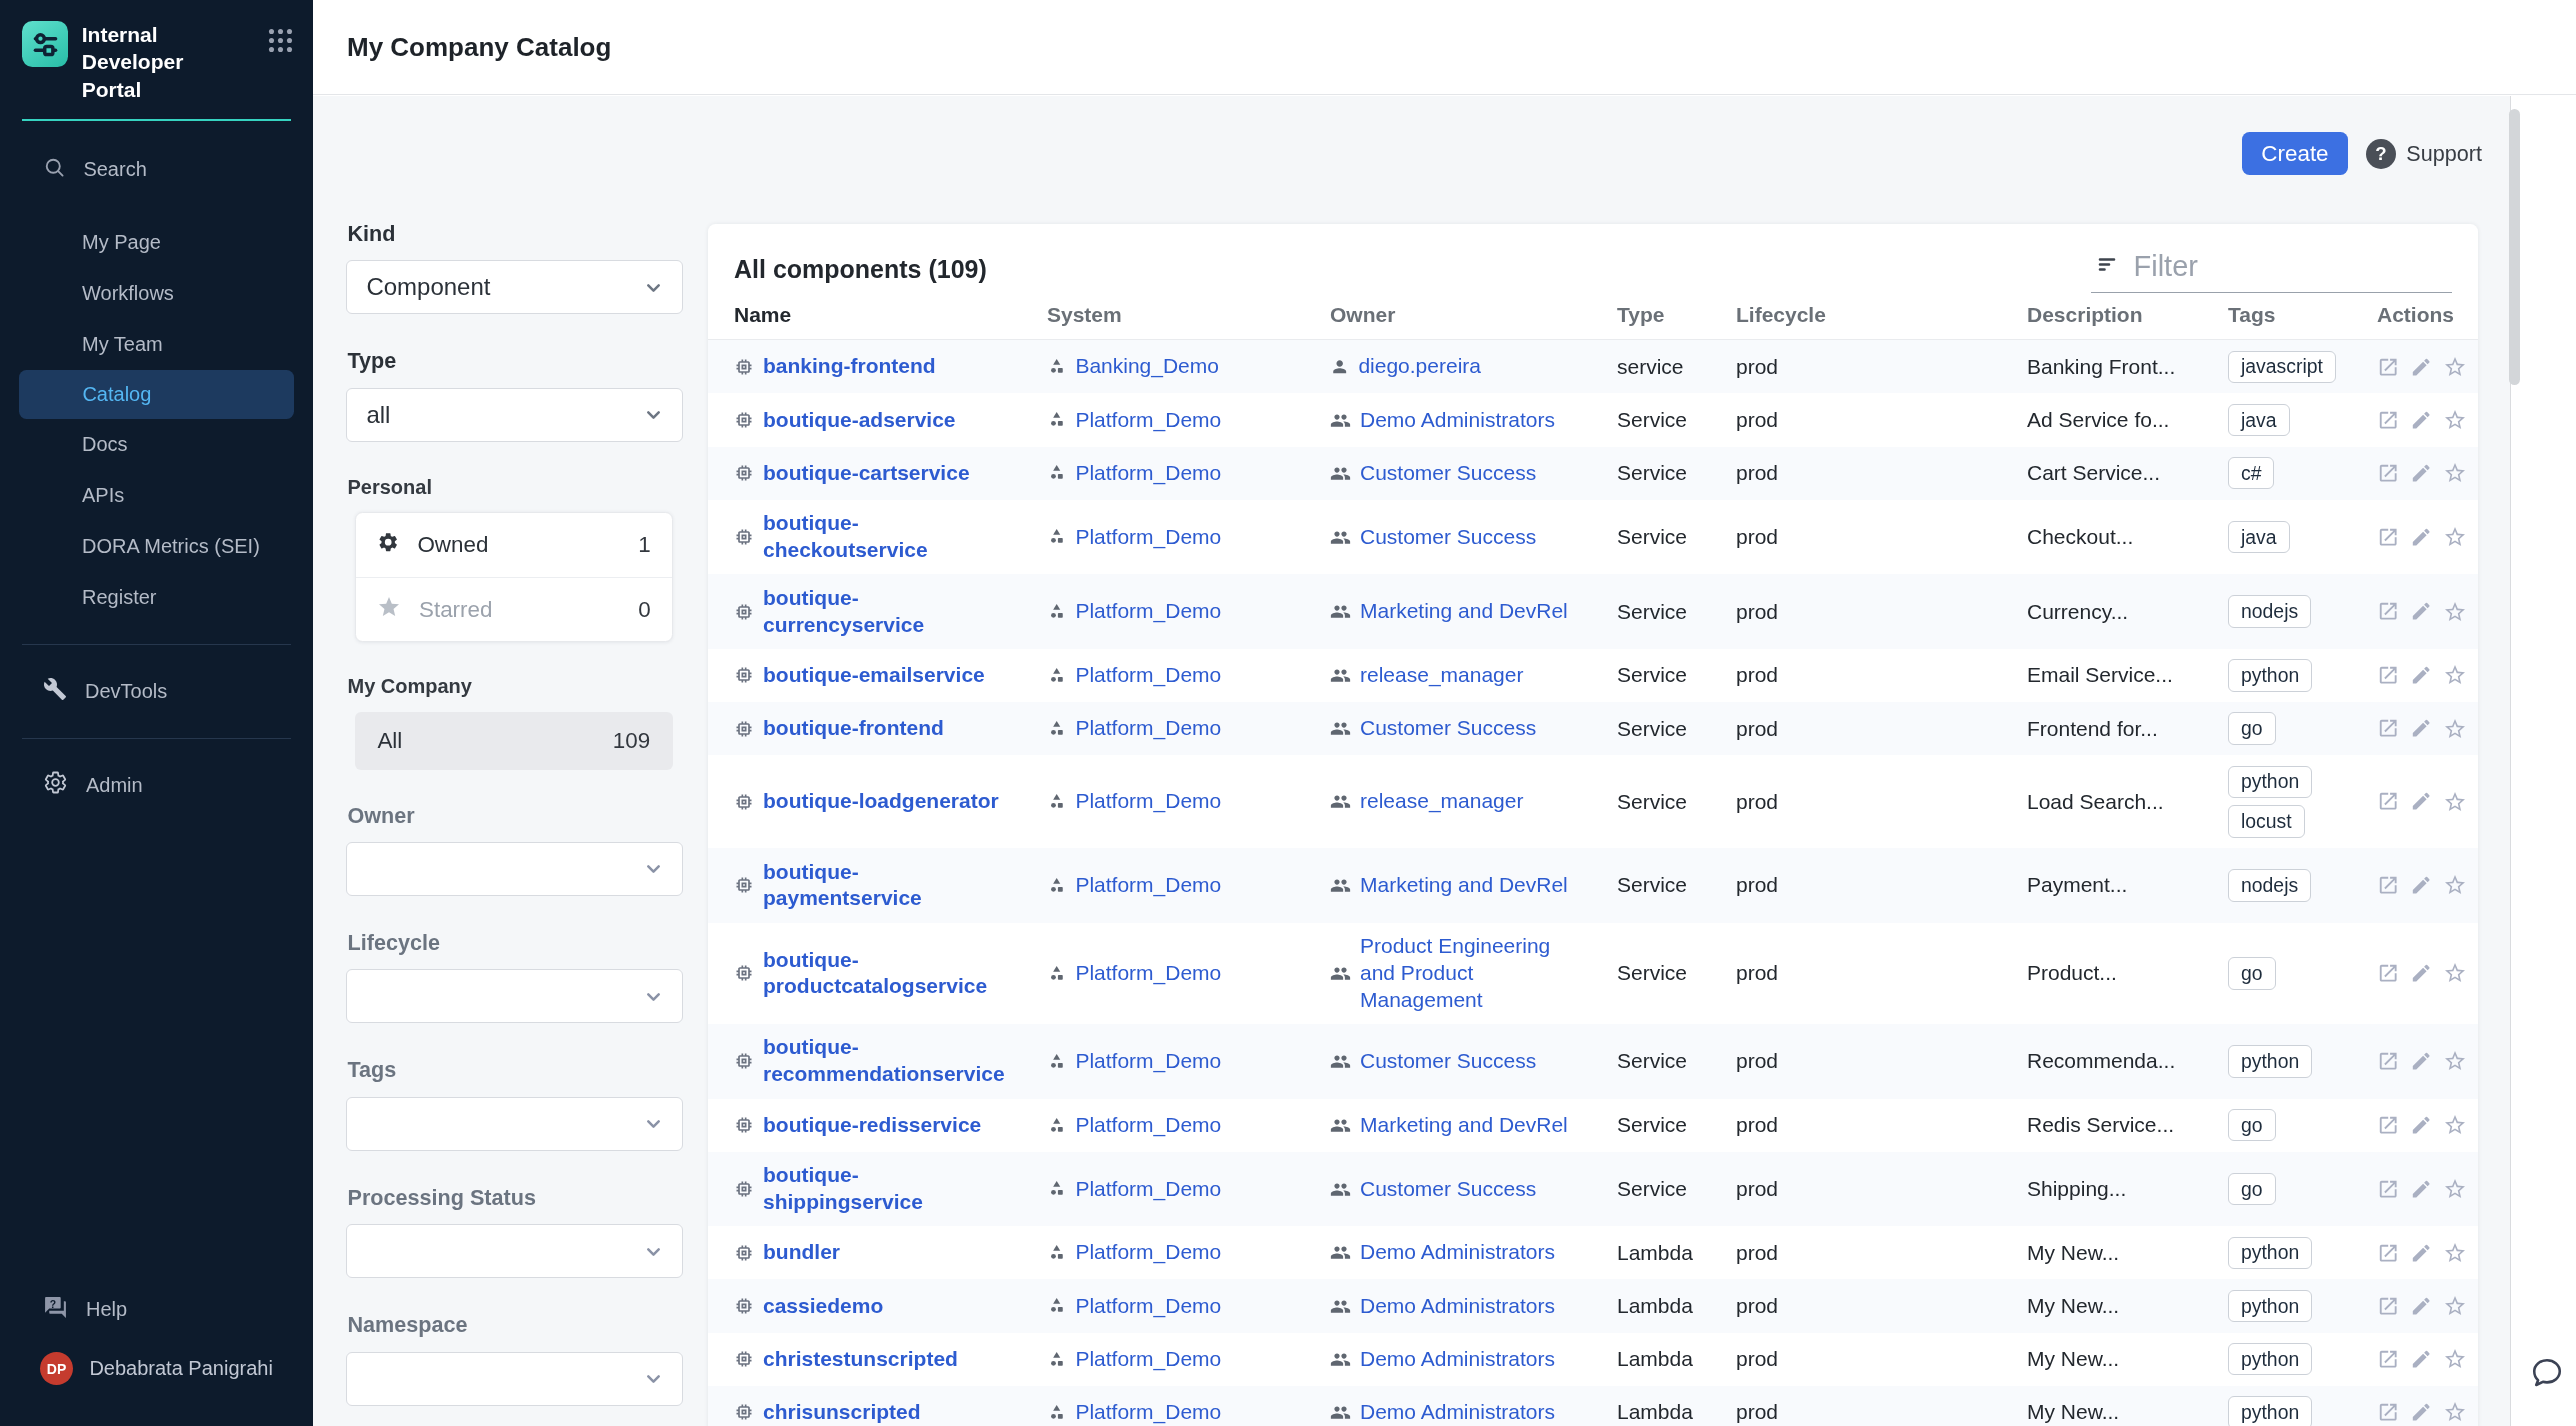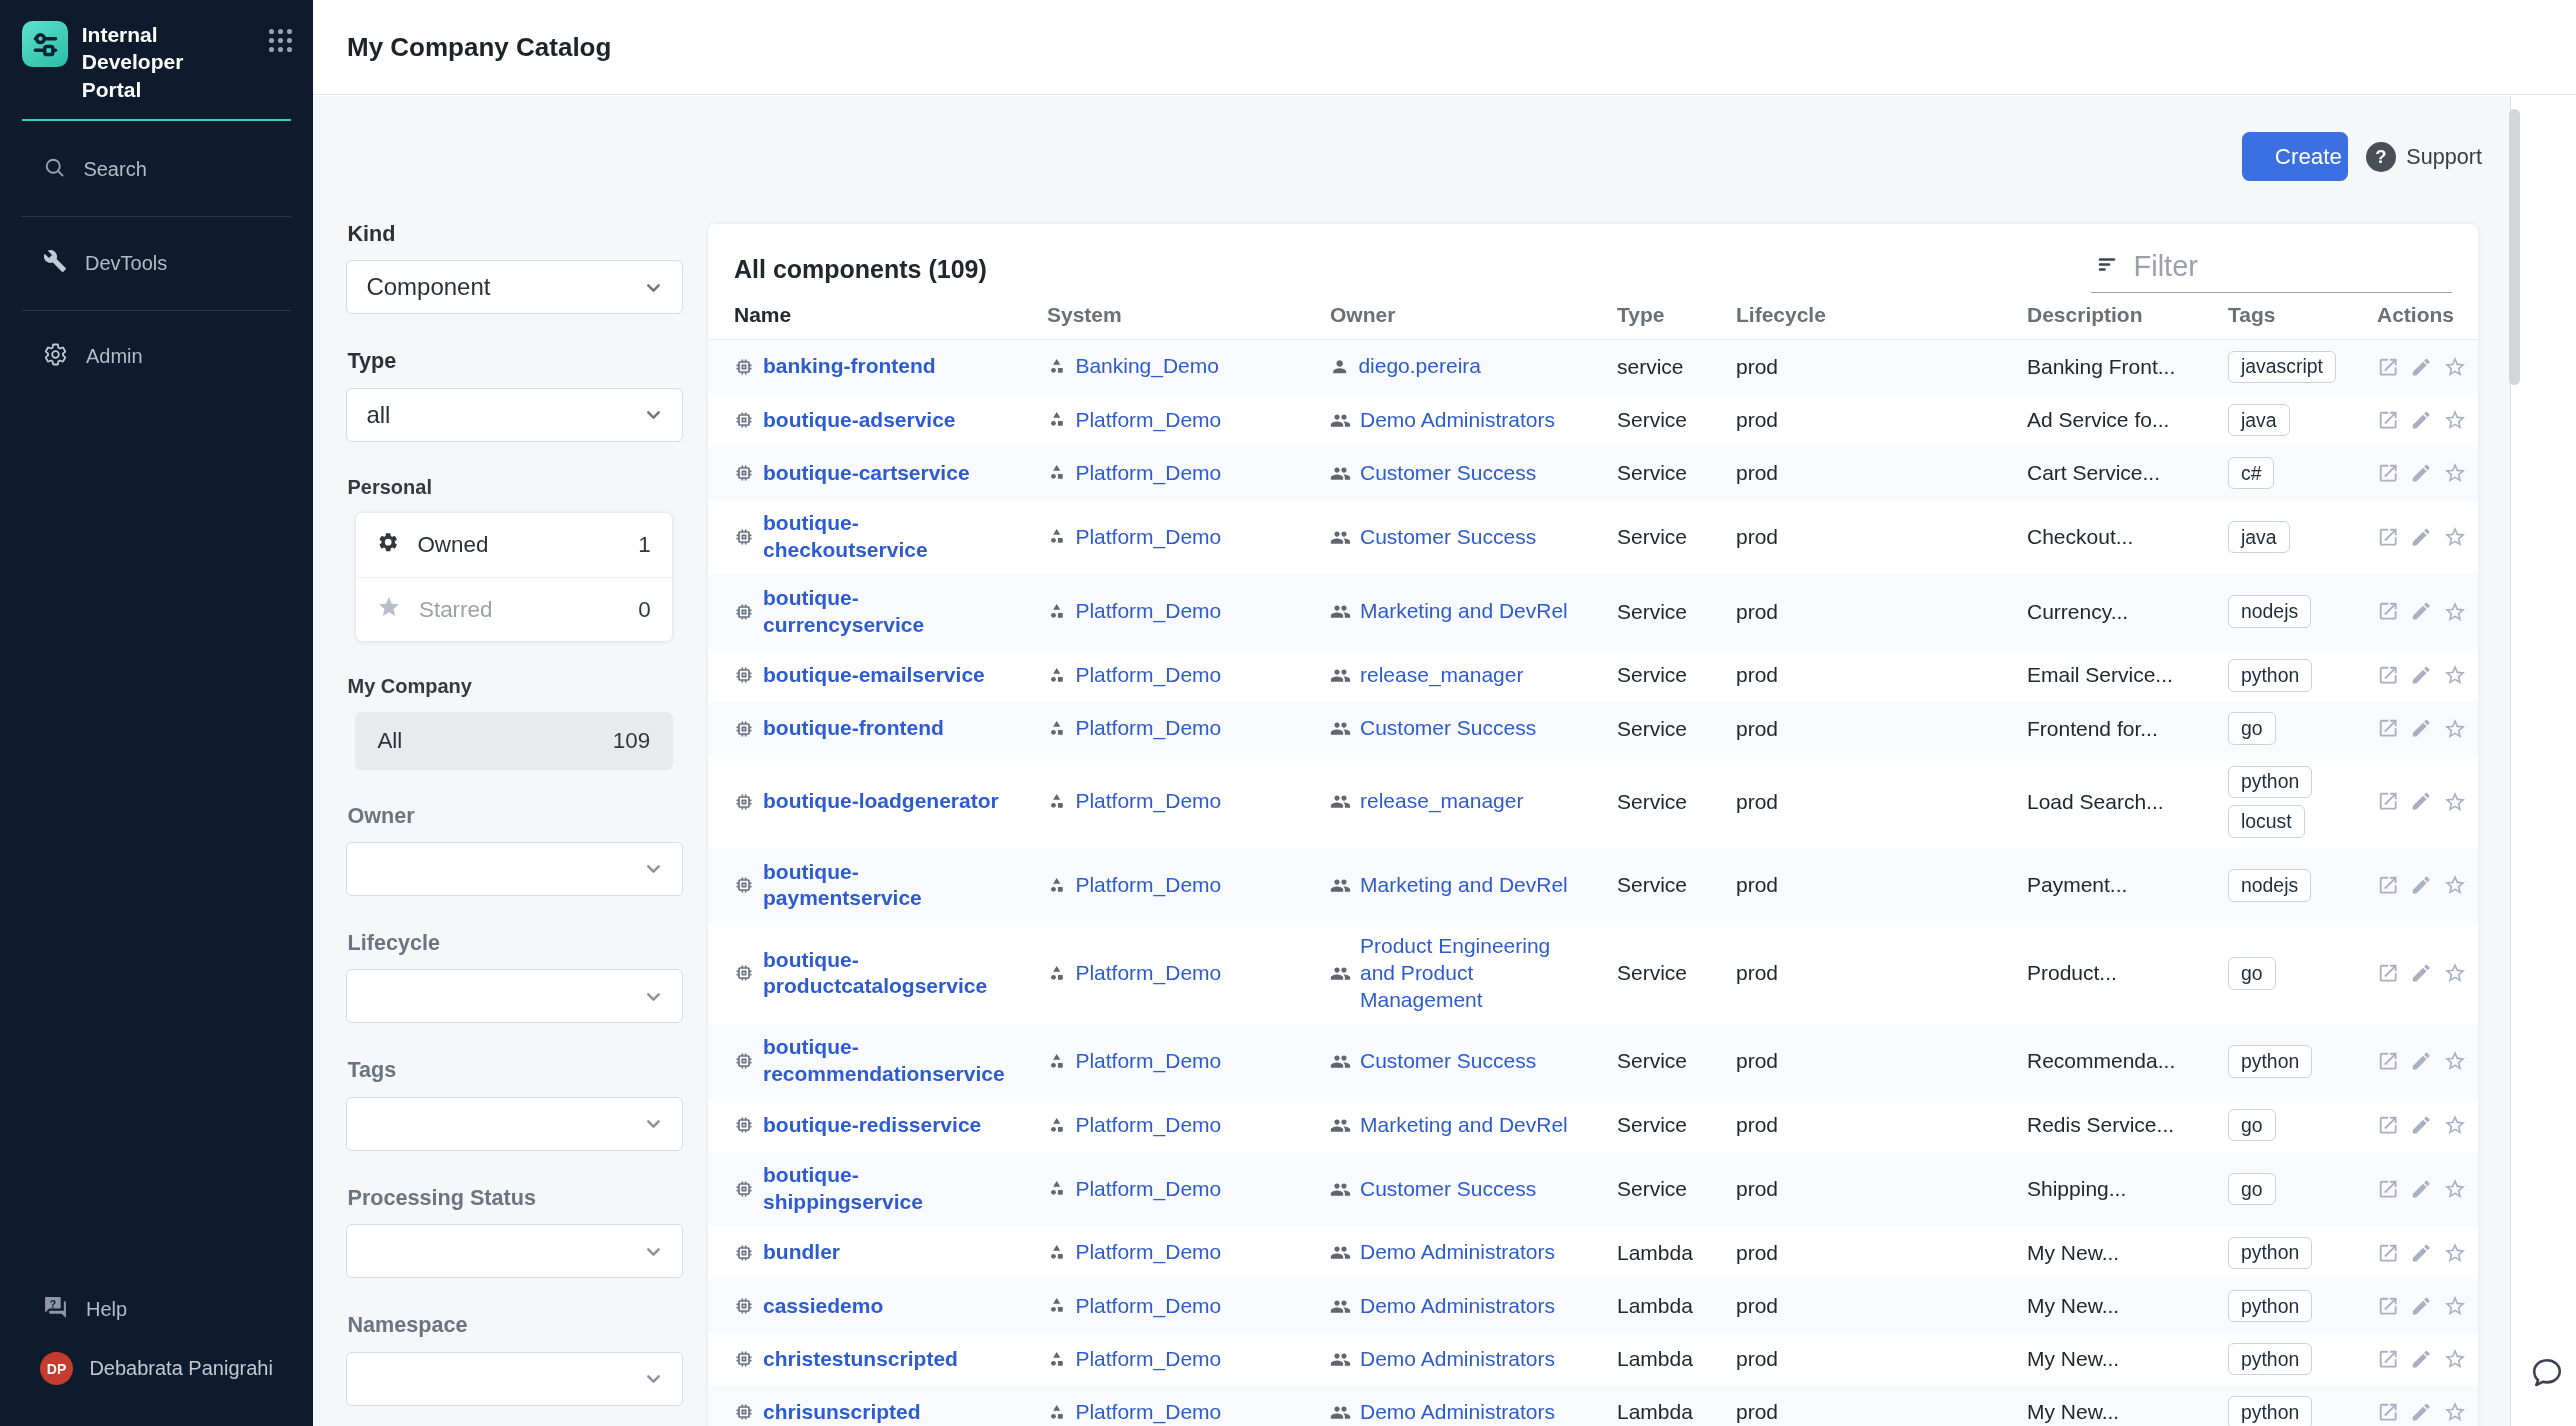--- a/index.html
+++ b/index.html
@@ -24,21 +24,21 @@
   .avatar{width:33px;height:33px;border-radius:50%;background:var(--avatar-red,#c53b2e);color:#fff;font-size:14px;font-weight:700;display:flex;align-items:center;justify-content:center;flex:none;}
   .user-name{color:#c2c8d4;font-size:20px;}
 
   
   .topbar{position:absolute;left:313px;top:0;width:2263px;height:95px;background:#fff;border-bottom:0.7px solid #e4e6e9;display:flex;align-items:center;padding-left:34px;}
   .page-title{font-size:26px;font-weight:700;color:#1e2329;}
 
   
   .content{position:absolute;left:313px;top:96px;width:2197px;height:1330px;background:#f5f7f9;overflow:hidden;}
   .toolbar{position:absolute;top:36px;right:28px;display:flex;align-items:center;gap:18px;}
-  .btn-create{width:106px;height:49px;border:none;border-radius:7.5px;background:var(--create-blue,#3c70e2);color:#fff;font-size:22.4px;font-family:inherit;cursor:pointer;text-align:right;}
+  .btn-create{width:106px;height:43px;border:none;border-radius:7.5px;background:var(--create-blue,#3c70e2);color:#fff;font-size:22.4px;font-family:inherit;cursor:pointer;}
   .support{display:flex;align-items:center;gap:10.4px;cursor:pointer;}
   .qcircle{width:30px;height:30px;border-radius:50%;background:#4a4f57;color:#fff;font-size:18.6px;font-weight:700;display:flex;align-items:center;justify-content:center;}
   .support-label{font-size:21.6px;color:#383d44;}
 
   
   .filters{position:absolute;left:33px;top:125px;width:337px;}
   .f-group{margin-bottom:34px;}
   .f-label{font-size:21.6px;font-weight:700;color:#2b3138;margin:0 0 13.4px 1.5px;}
   .f-label.gray{color:#6b7480;}
   .select{height:54px;background:#fff;border:1.5px solid #d8dbe0;border-radius:6px;display:flex;align-items:center;justify-content:space-between;padding:0 16.4px 0 19.4px;font-size:24px;color:#2b3138;cursor:pointer;}
@@ -115,20 +115,30 @@
     <div class="nav-item icon-item" style="margin-top:22.4px;text-align:center;">
       <span>
         <svg width="22.4" height="22.4" viewBox="0 0 24 24" fill="none" stroke="#99a1b0" stroke-width="2">
           <circle cx="11" cy="11" r="7"></circle>
             <path d="M16.5 16.5L21 21" stroke-linecap="round"></path>
         </svg>
       </span>
       <span>Search</span>
     </div>
 
+    <nav class="nav" id="nav-items">
+        <div class="nav-item">My Page</div>
+        <div class="nav-item">Workflows</div>
+        <div class="nav-item">My Team</div>
+        <div class="nav-item selected">Catalog</div>
+        <div class="nav-item">Docs</div>
+        <div class="nav-item">APIs</div>
+        <div class="nav-item">DORA Metrics (SEI)</div>
+        <div class="nav-item">Register</div>
+      </nav>
 
     <div class="side-divider"></div>
 
     <div class="nav-item icon-item">
       <span>
         <svg width="24" height="24" viewBox="0 0 24 24" fill="#c2c8d4">
           <path d="M22.7 19l-9.1-9.1c.9-2.3.4-5-1.5-6.9-2-2-5-2.4-7.4-1.3L9 6 6 9 1.6 4.7C.4 7.1.9 10.1 2.9 12.1c1.9 1.9 4.6 2.4 6.9 1.5l9.1 9.1c.4.4 1 .4 1.4 0l2.3-2.3c.5-.4.5-1.1.1-1.4z"></path>
         </svg>
       </span>
       <span>DevTools</span>

